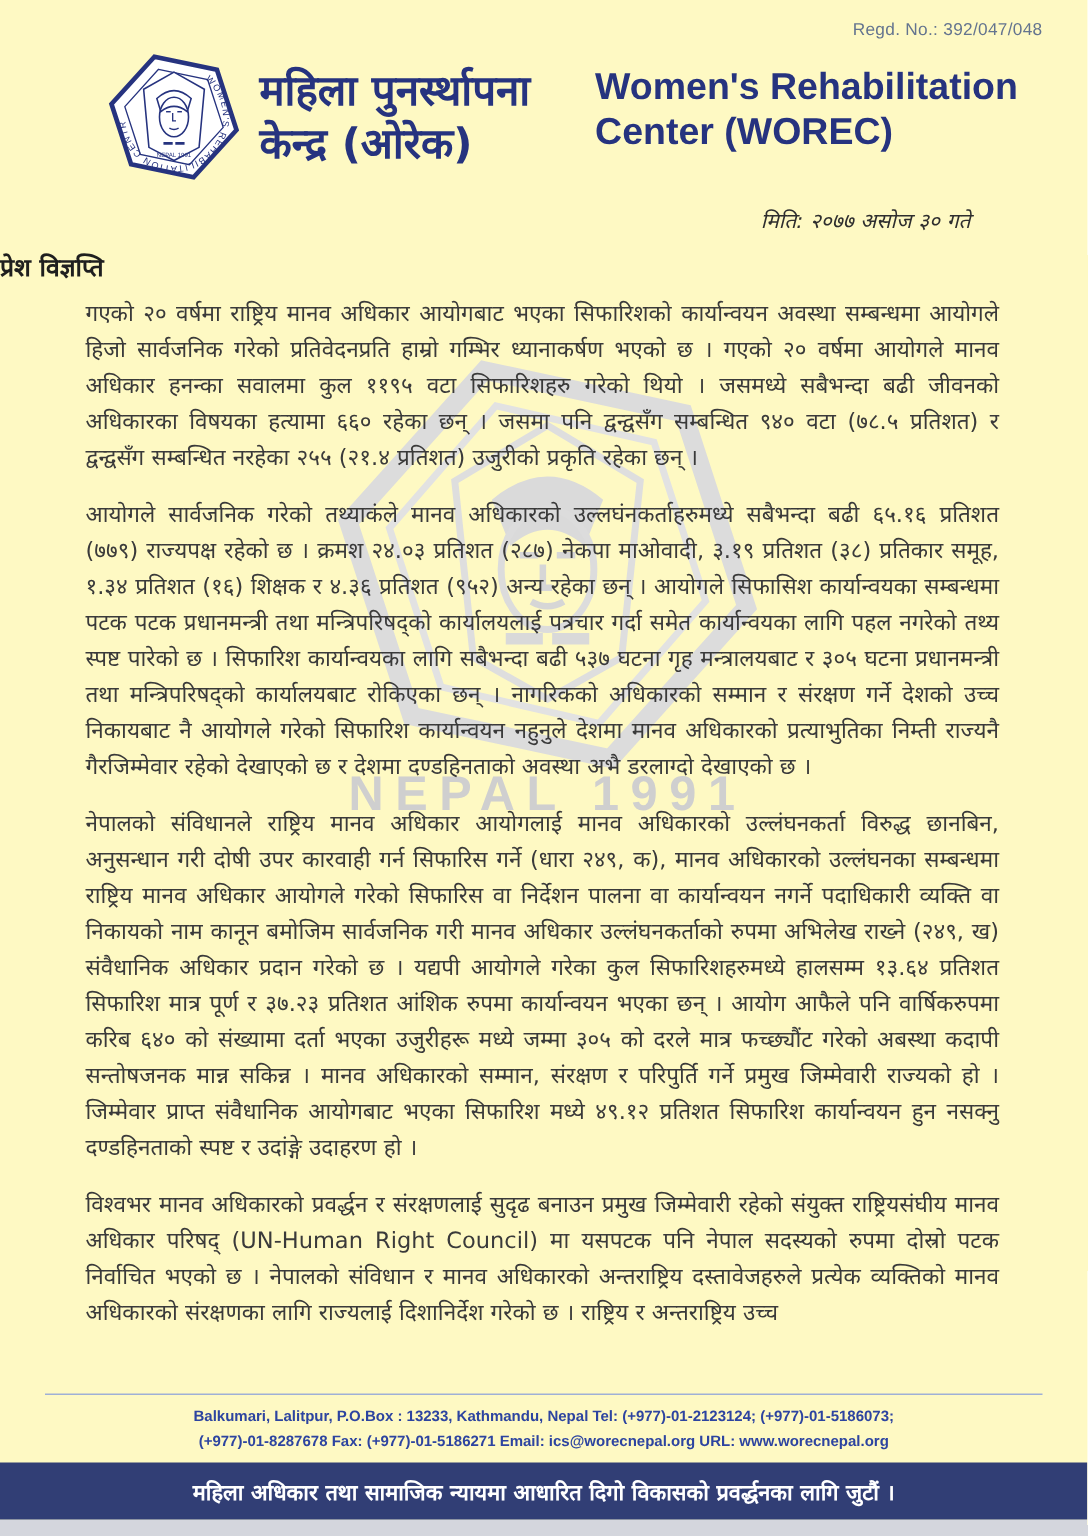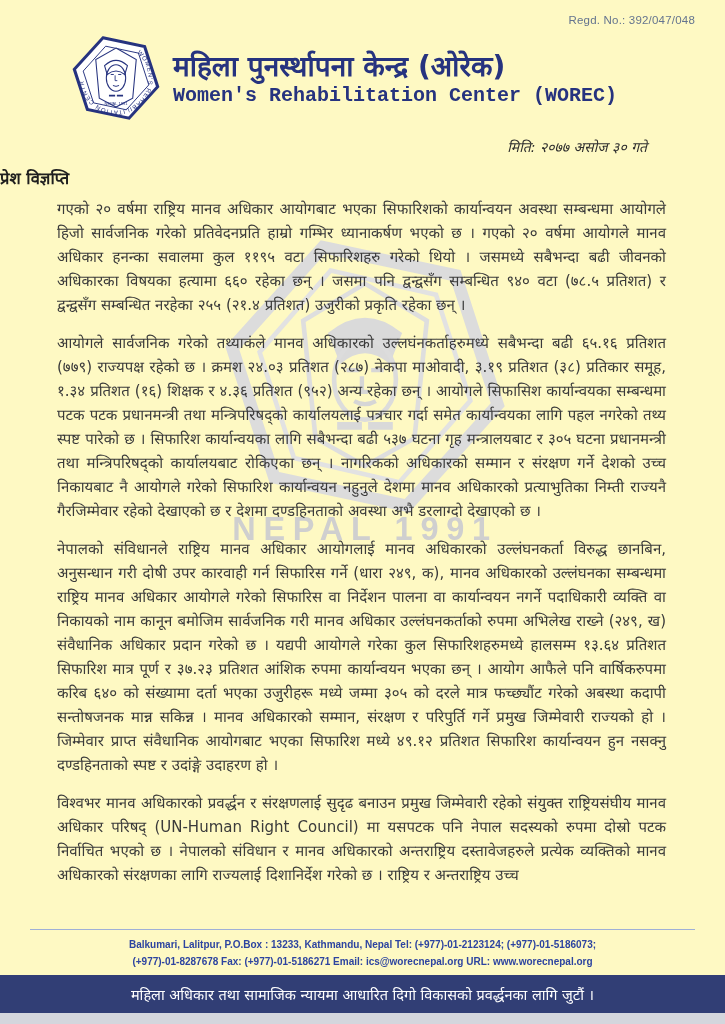--- a/index.html
+++ b/index.html
@@ -9,42 +9,42 @@
     background:#fef9c3; overflow:hidden;
     font-family:"DejaVu Sans", sans-serif;
   }
   .regd {
     position:absolute; top:14px; right:30px;
     font-family:"Liberation Sans", sans-serif;
     font-size:11.5px; color:#64748f; letter-spacing:.2px;
   }
   .header { position:absolute; top:34px; left:72px; display:flex; align-items:center; gap:13px; }
   .logo-box { width:88px; height:88px; flex:0 0 auto; }
-  .titles { display:flex; flex-direction:column; }
+  .titles { display:flex; }
   .org-np { font-size:28px; font-weight:bold; color:#26337f; line-height:1.25; }
-  .org-en { font-family:Liberation Mono, monospace; font-size:20px; font-weight:bold; color:#26337f; line-height:1.2; }
+  .org-en { font-family:Liberation Sans, sans-serif; font-size:25px; font-weight:bold; color:#26337f; line-height:1.2; }
   .dateline { position:absolute; top:137px; right:78px; font-size:14px; color:#2e2e2e;font-style:italic; }
   .doc-title { position:absolute; top:166px; left:0; width:100%; 
     font-size:16.5px; font-weight:bold; color:#1f1f1f; }
   .watermark { position:absolute; left:190px; top:228px; width:350px; height:340px; z-index:0; }
   .body-text {
     position:absolute; top:197px; left:57px; width:613px; z-index:1;
     font-size:15px; line-height:24px; color:#3a3a3a; text-align:justify;
   }
   .body-text p { margin:0 4px 14px 0; }
   .footer-rule { position:absolute; top:929px; left:30px; right:30px; height:1px; background:#9fb0d6; }
   .footer-contact {
     position:absolute; top:936px; left:0; width:100%; text-align:center; z-index:1;
     font-family:"Liberation Sans", sans-serif; font-size:10px; line-height:17px;
     color:#2d44a0; font-weight:bold;
   }
   .banner {
     position:absolute; top:975px; left:0; width:725px; height:38px;
     background:#313e75; color:#ffffff; display:flex; align-items:center; justify-content:center;
-    font-size:14.5px; font-weight:normal; z-index:1;
+    font-size:14.5px; font-weight:bold; z-index:1;
   }
   .bottom-strip { position:absolute; top:1013px; left:0; width:725px; height:11px; background:#d4d6dd; }
 </style>
 </head>
 <body>
 
 <div class="page">
 
   <div class="regd">Regd. No.: 392/047/048</div>
 

